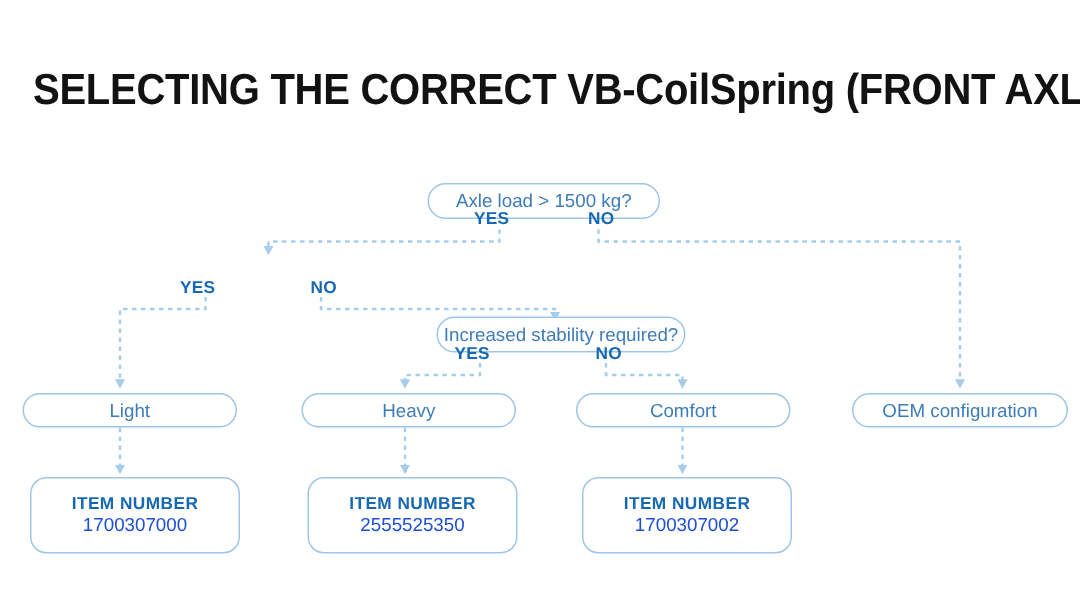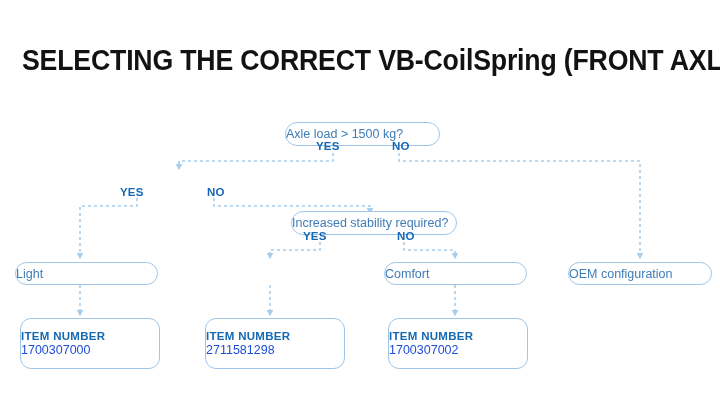--- a/index.html
+++ b/index.html
@@ -22,21 +22,21 @@
 
   svg#wires{position:absolute;left:0;top:0;width:720px;height:405px;}
 
   .node{
     position:absolute;
     box-sizing:border-box;
     border:1.3px solid #9FC6E8;
     border-radius:14px;
     background:#ffffff;
     display:flex; flex-direction:column;
-    justify-content:center;
+    align-items:center; justify-content:center;
     color:#3E7CB8;
     white-space:nowrap;
   }
   .decision{height:24px;border-radius:12px;font-size:12.5px;}
   .result{height:23px;border-radius:12px;font-size:12.5px;}
   .item{height:51px;border-radius:11px;gap:1px;}
   .item .ttl{
     font-size:11.5px;font-weight:bold;color:#1768B2;letter-spacing:0.3px;
   }
   .item .num{font-size:12.5px;color:#1d4ed8;}
@@ -94,37 +94,40 @@
   <div class="node decision" style="left:291px;top:211px;width:166px;">
     <span>Increased stability required?</span>
   </div>
   <div class="branch" style="left:303px;top:230px;">YES</div>
   <div class="branch" style="left:397px;top:230px;">NO</div>
 
   <div class="node result" style="left:15px;top:262px;width:143px;">
     <span>Light</span>
   </div>
 
+  <div class="node result" style="left:201px;top:262px;width:143px;">
+    <span>Heavy</span>
+  </div>
 
   <div class="node result" style="left:384px;top:262px;width:143px;">
     <span>Comfort</span>
   </div>
 
   <div class="node result" style="left:568px;top:262px;width:144px;">
     <span>OEM configuration</span>
   </div>
 
   <div class="node item" style="left:20px;top:318px;width:140px;">
     <span class="ttl">ITEM NUMBER</span>
     <span class="num">1700307000</span>
   </div>
 
   <div class="node item" style="left:205px;top:318px;width:140px;">
     <span class="ttl">ITEM NUMBER</span>
-    <span class="num">2711581298</span>
+    <span class="num">2555525350</span>
   </div>
 
   <div class="node item" style="left:388px;top:318px;width:140px;">
     <span class="ttl">ITEM NUMBER</span>
     <span class="num">1700307002</span>
   </div>
 
 </div>
 
 </body></html>

